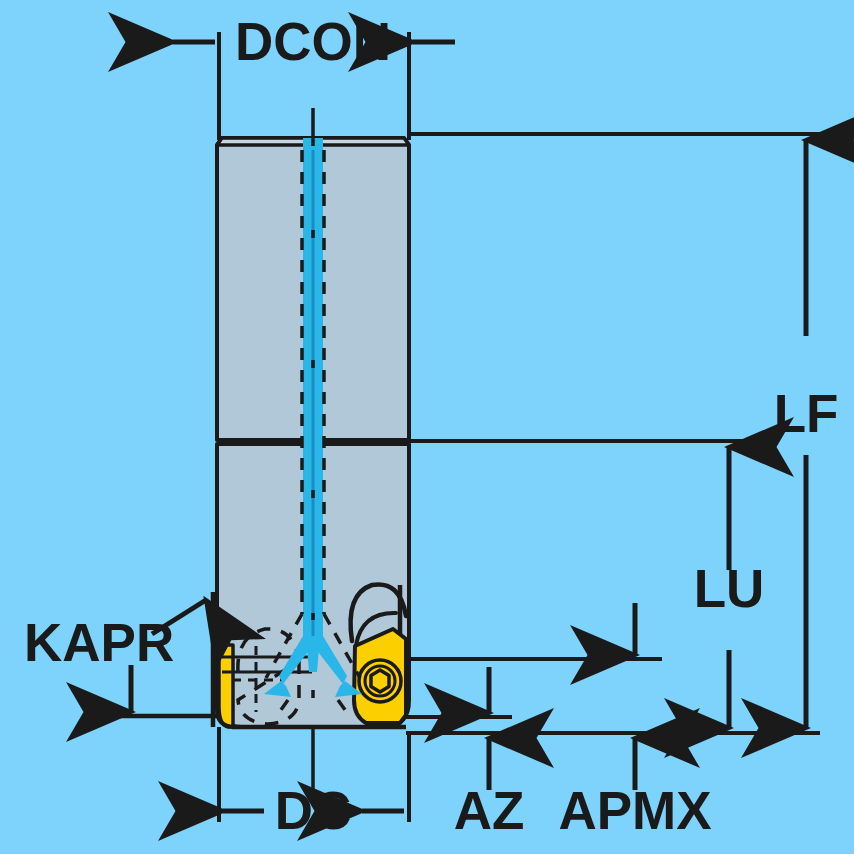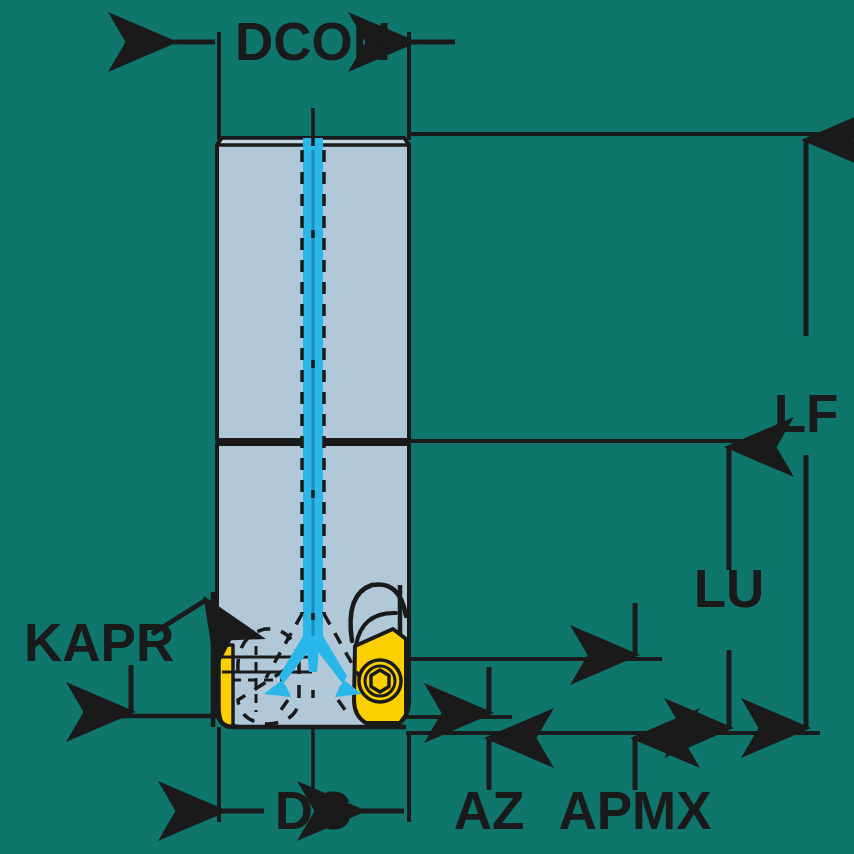--- a/index.html
+++ b/index.html
@@ -7,21 +7,21 @@
     padding: 0;
     background: #ffffff;
   }
   body {
     font-family: "Liberation Sans", sans-serif;
   }
   #stage {
     position: relative;
     width: 854px;
     height: 854px;
-    background: #0f766e;
+    background: #7dd3fc;
     overflow: hidden;
   }
   #drawing {
     position: absolute;
     left: 0;
     top: 0;
     width: 854px;
     height: 854px;
   }
   .dim-label {

